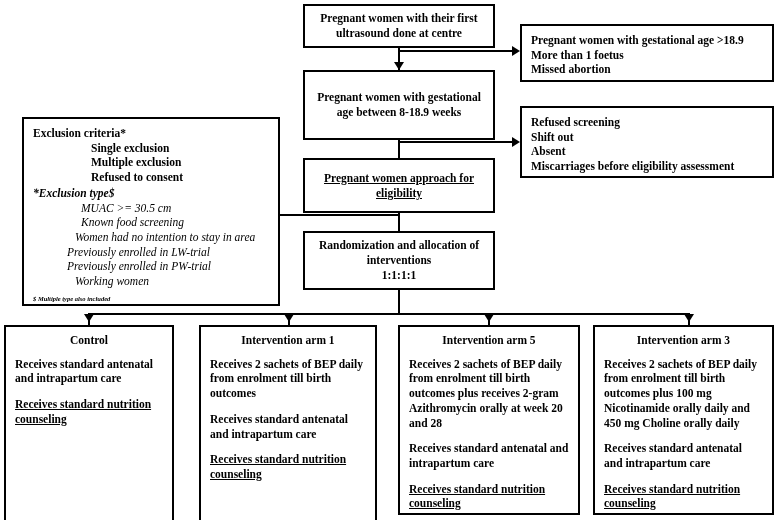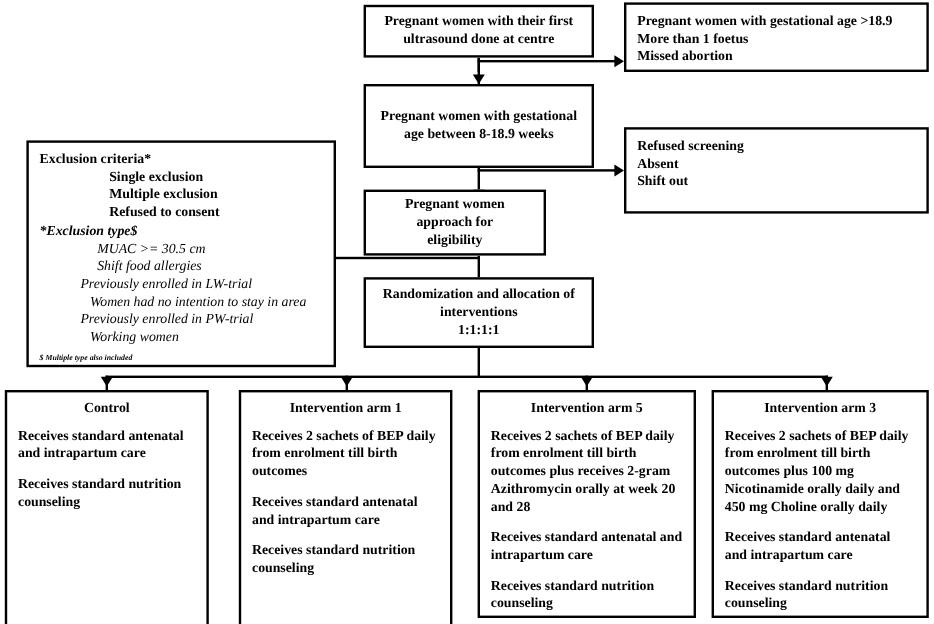--- a/index.html
+++ b/index.html
@@ -42,21 +42,21 @@
     padding: 6px 9px 6px 9px;
   }
   .arm-title {
     text-align: center;
     font-weight: bold;
     margin-bottom: 9px;
   }
   .arm p {
     margin: 0 0 11px 0;
   }
-  .arm p:last-child { margin-bottom: 0; }
+  .arm p:last-child { margin-bottom: 0; text-decoration: underline; }
   .line {
     position: absolute;
     background: #000000;
   }
   .vline { width: 2px; }
   .hline { height: 2px; }
   .arrow-down {
     position: absolute;
     width: 0;
     height: 0;
@@ -148,53 +148,54 @@
   <div class="box center" style="left:303px; top:4px; width:192px; height:44px;">
     <span>Pregnant women with their first</span>
     <span>ultrasound done at centre</span>
   </div>
 
   <div class="box center" style="left:303px; top:70px; width:192px; height:70px;">
     <span>Pregnant women with gestational</span>
     <span>age between 8-18.9 weeks</span>
   </div>
 
-  <div class="box center" style="left:303px; top:158px; width:152px; height:55px;">
+  <div class="box center" style="left:303px; top:158px; width:192px; height:55px;text-decoration:underline;">
     <span>Pregnant women approach for</span>
     <span>eligibility</span>
   </div>
 
   <div class="box center" style="left:303px; top:231px; width:192px; height:59px;">
     <span>Randomization and allocation of</span>
     <span>interventions</span>
     <span>1:1:1:1</span>
   </div>
 
-  <div class="box left" style="left:520px; top:2px; width:254px; height:58px;">
+  <div class="box left" style="left:520px; top:24px; width:254px; height:58px;">
     <span class="rbox-line">Pregnant women with gestational age &gt;18.9</span>
     <span class="rbox-line">More than 1 foetus</span>
     <span class="rbox-line">Missed abortion</span>
   </div>
 
   <div class="box left" style="left:520px; top:106px; width:254px; height:72px;">
     <span class="rbox-line">Refused screening</span>
+    <span class="rbox-line">Shift out</span>
     <span class="rbox-line">Absent</span>
-    <span class="rbox-line">Shift out</span>
+    <span class="rbox-line">Miscarriages before eligibility assessment</span>
   </div>
 
   <div class="box left" style="left:22px; top:117px; width:258px; height:189px;">
     <div class="excl-head">Exclusion criteria*</div>
     <div class="excl-sub listline">Single exclusion</div>
     <div class="excl-sub listline">Multiple exclusion</div>
     <div class="excl-sub listline">Refused to consent</div>
     <div class="excl-type-head">*Exclusion type$</div>
     <div class="excl-type ind1 listline">MUAC &gt;= 30.5 cm</div>
-    <div class="excl-type ind1 listline">Shift food allergies</div>
+    <div class="excl-type ind1 listline">Known food screening</div>
+    <div class="excl-type ind2 listline">Women had no intention to stay in area</div>
     <div class="excl-type ind3 listline">Previously enrolled in LW-trial</div>
-    <div class="excl-type ind2 listline">Women had no intention to stay in area</div>
     <div class="excl-type ind3 listline">Previously enrolled in PW-trial</div>
     <div class="excl-type ind2 listline">Working women</div>
     <div class="footnote">$ Multiple type also included</div>
   </div>
 
   <div class="box arm" style="left:4px; top:325px; width:170px; height:213px;">
     <div class="arm-title">Control</div>
     <p>Receives standard antenatal and intrapartum care</p>
     <p>Receives standard nutrition counseling</p>
   </div>

